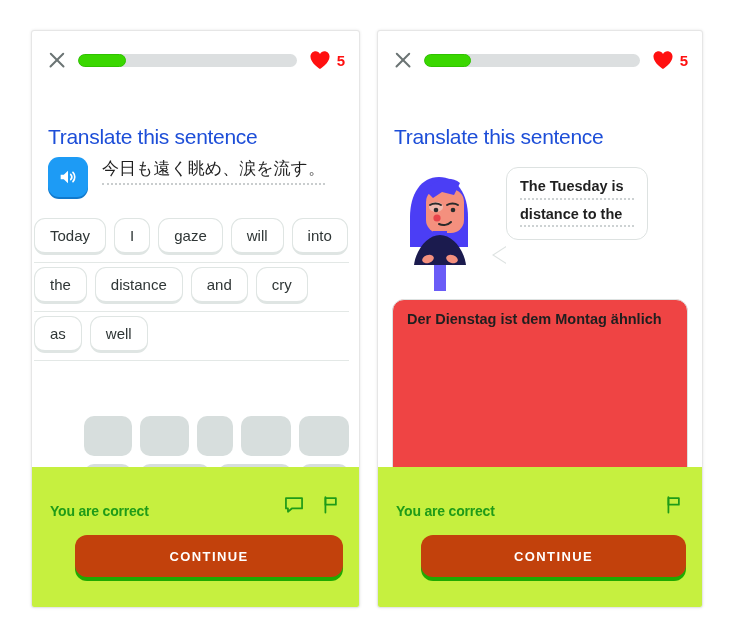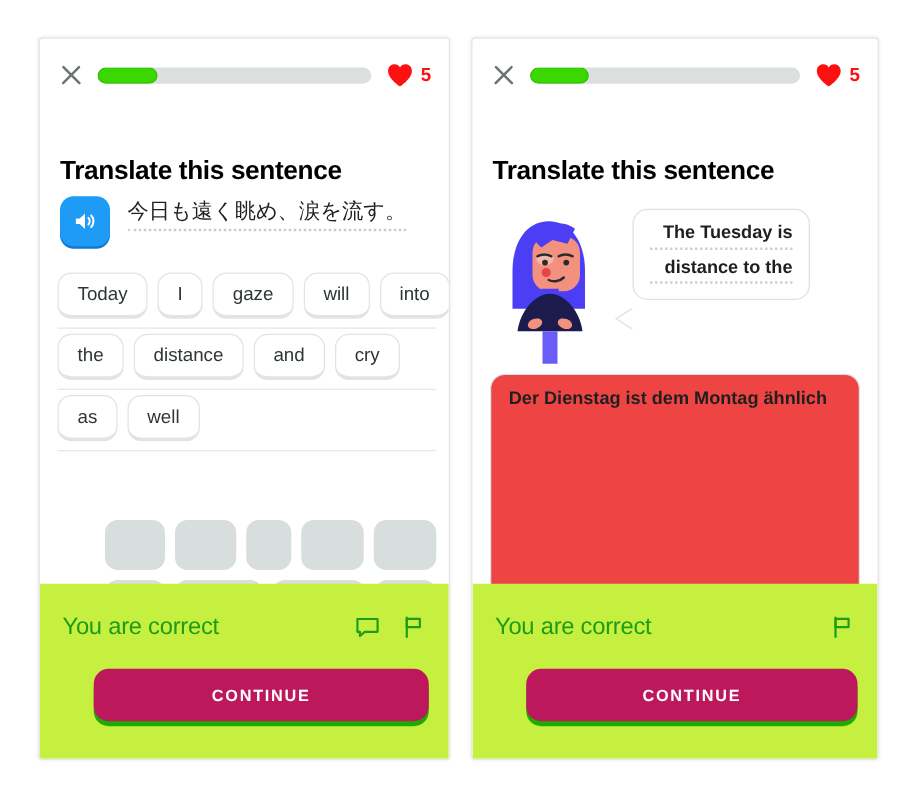--- a/index.html
+++ b/index.html
@@ -27,70 +27,70 @@
   .track{flex:1 1 auto;height:13px;background:#dcdfe0;border-radius:8px;
          position:relative;overflow:hidden;margin-right:12px;}
   .fill{position:absolute;left:0;top:0;bottom:0;background:#3ad700;
         border-radius:8px;border:1.5px solid #2fc200;box-sizing:border-box;}
 
   .hearts{display:flex;align-items:center;flex:0 0 auto;gap:6px;}
   .heart{width:22px;height:20px;}
   .hcount{color:#ff1010;font-weight:bold;font-size:15px;}
 
   
-  .title{position:absolute;left:16px;font-size:21px;font-weight:bold;
-         color:#000000;letter-spacing:-.3px;}
+  .title{position:absolute;left:16px;font-size:21px;font-weight:normal;
+         color:#1d4ed8;letter-spacing:-.3px;}
 
   
   .prompt-row{position:absolute;left:16px;top:126px;display:flex;align-items:flex-start;gap:14px;}
   .spk{width:40px;height:40px;border-radius:11px;background:#1d9bf5;
        display:flex;align-items:center;justify-content:center;flex:0 0 auto;
        box-shadow:0 2px 0 #1079cc;}
   .jp{font-size:17px;color:#1f1f1f;border-bottom:2px dotted #c9cdce;padding-bottom:3px;
       font-family:"DejaVu Sans",sans-serif;}
 
   
-  .tiles{position:absolute;left:14px;right:10px;top:183px;}
+  .tiles{position:absolute;left:2px;right:10px;top:183px;}
   .tilerow{display:flex;gap:8px;padding:4px 0 7px 0;border-bottom:1.3px solid #e3e8e6;}
   .tile{border:1.6px solid #dfe5e3;border-bottom-width:3.4px;border-radius:11px;
         background:#fff;color:#2f3636;font-size:15px;padding:8px 15px;
         white-space:nowrap;}
 
   
   .ghosts{position:absolute;left:52px;right:10px;top:385px;}
   .grow{display:flex;gap:8px;margin-bottom:8px;}
   .ghost{height:40px;background:#d7dedd;border-radius:10px;}
 
   
   .charwrap{position:absolute;left:14px;top:130px;width:115px;height:135px;}
   .bubble{position:absolute;left:128px;top:136px;width:142px;
           border:1.6px solid #dde2e1;border-radius:12px;background:#fff;
-          padding:11px 13px 12px 13px;box-sizing:border-box;text-align:right;}
+          padding:11px 13px 12px 13px;box-sizing:border-box;}
   .bline{font-size:14.5px;color:#1f1f1f;font-weight:bold;line-height:1.0;
          border-bottom:2px dotted #cdd2d3;padding-bottom:4px;margin-bottom:7px;}
   .bline:last-child{margin-bottom:0;}
   .btail{position:absolute;left:-13px;top:78px;width:0;height:0;
          border-top:9px solid transparent;border-bottom:9px solid transparent;
          border-right:14px solid #fff;filter:drop-shadow(-1.3px 0 0 #dde2e1);}
 
   
   .answer{position:absolute;left:14px;right:14px;top:268px;height:200px;
           background:#ef4444;border:1.4px solid #dde2e1;border-radius:12px;
           box-sizing:border-box;padding:11px 14px;}
   .answer-text{font-size:14.5px;font-weight:bold;color:#1f1f1f;}
 
   
   .banner{position:absolute;left:0;right:0;bottom:0;height:140px;background:#c6f03f;}
   .banner-top{display:flex;align-items:center;justify-content:space-between;
               padding:24px 18px 0 18px;}
-  .banner-msg{font-size:19px;font-weight:normal;color:#1f9b18;letter-spacing:-.2px;}
+  .banner-msg{font-size:14px;font-weight:bold;color:#1f9b18;letter-spacing:-.2px;margin-top:12px;}
   .banner-icons{display:flex;align-items:center;gap:14px;}
   .bicon{width:22px;height:22px;}
   .continue{position:absolute;left:16px;right:16px;top:68px;height:42px;
-            background:#be185d;border-radius:12px;box-shadow:0 4px 0 #1faa00;
+            background:#c2410c;border-radius:12px;box-shadow:0 4px 0 #1faa00;
             display:flex;align-items:center;justify-content:center;
             color:#ffffff;font-size:13px;font-weight:bold;letter-spacing:1.4px;margin-left:27px;}
 </style>
 </head>
 <body>
 
 <div class="stage">
 
   <div class="panel panel-left">
 

